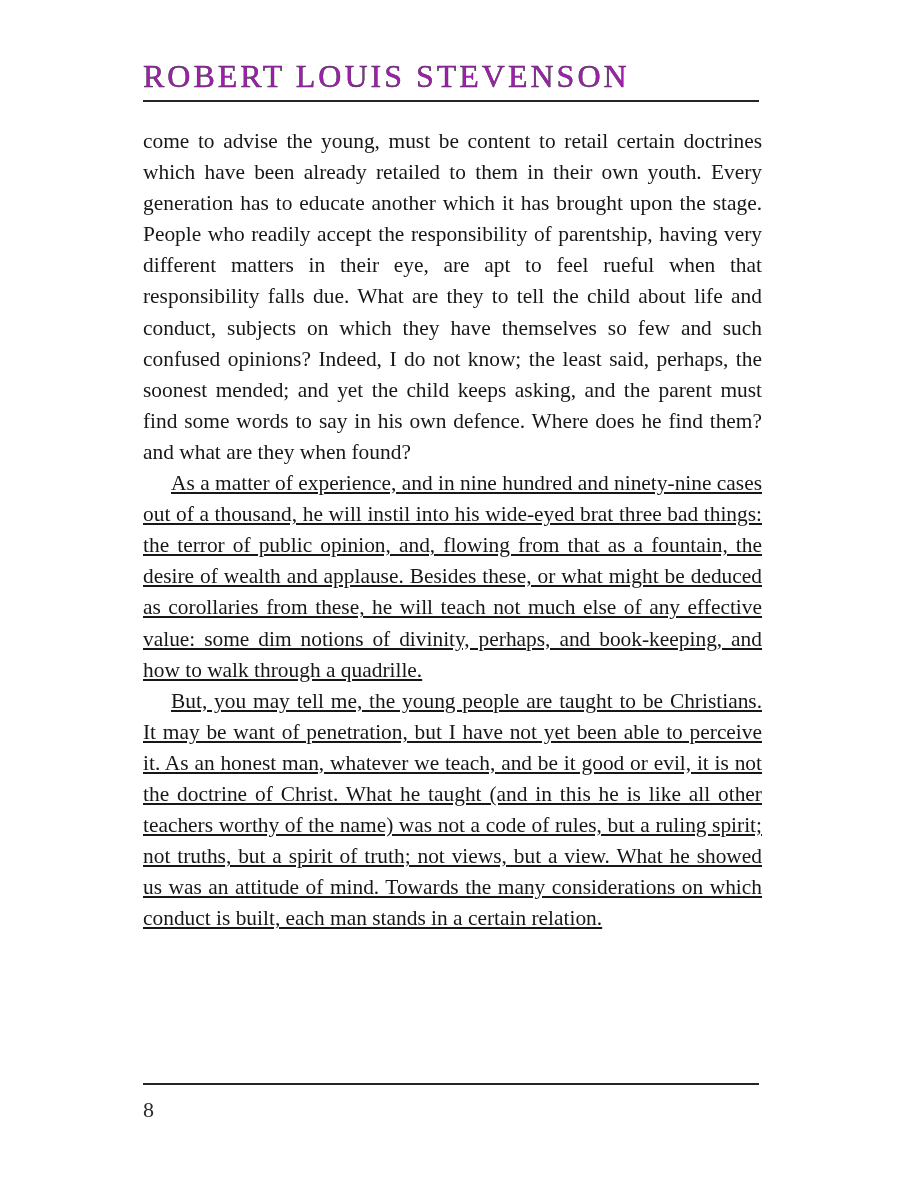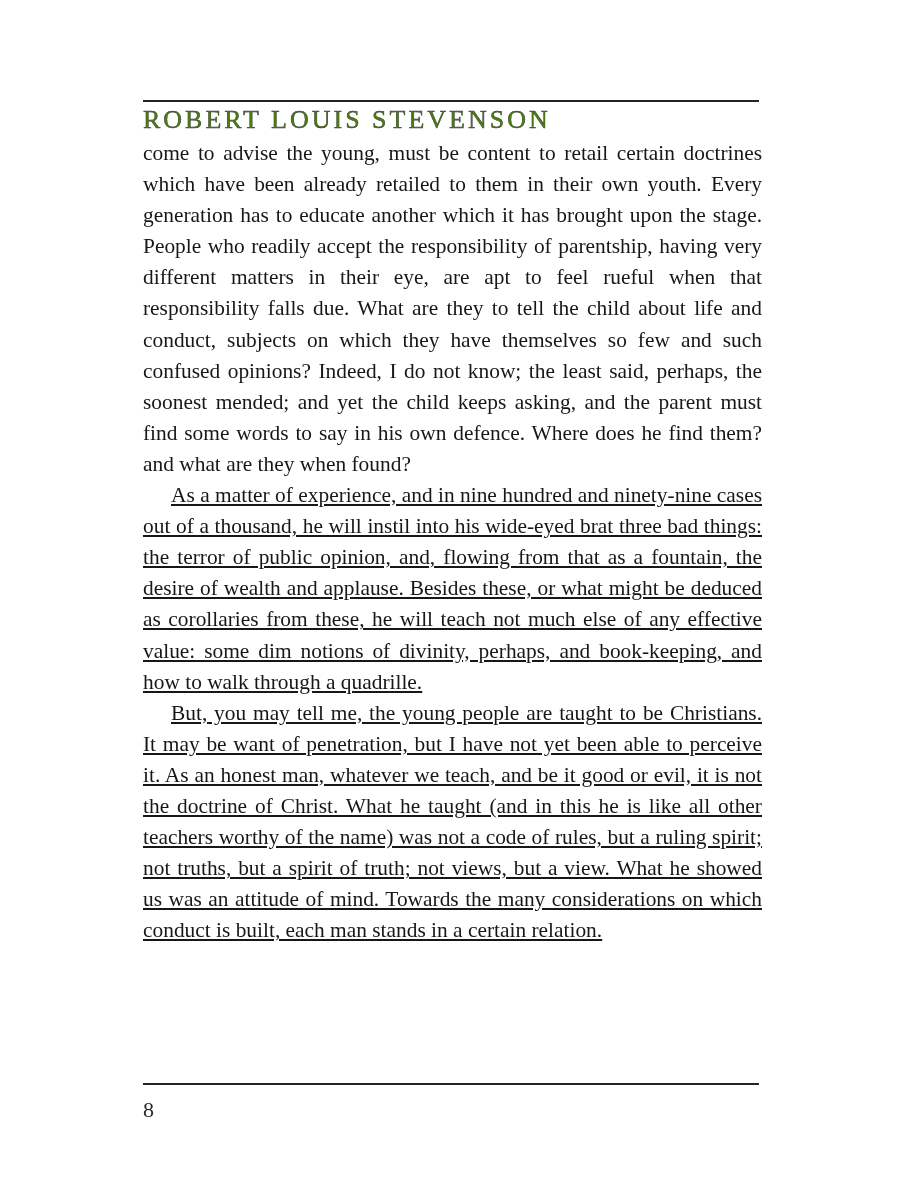--- a/index.html
+++ b/index.html
@@ -22,48 +22,47 @@
   
   .running-head {
     position: absolute;
     left: 143px;
     top: 60px;
     width: 616px;
   }
 
   .running-head-title {
     font-family: "Liberation Serif", "DejaVu Serif", serif;
-    font-size: 26px;
+    font-size: 32px;
     line-height: 32px;
     letter-spacing: 3.0px;
     font-weight: 400;
-    color: #4d7c0f;
+    color: #a21caf;
     text-transform: uppercase;
     white-space: nowrap;
     -webkit-text-stroke: 0.35px #3c3e44;
     text-shadow: 0 0 0.4px rgba(30,32,38,0.55);
-    margin-top: 44px;
   }
 
   .rule {
     position: absolute;
     left: 143px;
     width: 616px;
     height: 2px;
     background: #242424;
   }
 
   .rule-top   { top: 100px; }
   .rule-bottom{ top: 1083px; }
 
   
   .textblock {
     position: absolute;
     left: 143px;
-    top: 138px;
+    top: 126px;
     width: 619px;
   }
 
   .para {
     margin: 0;
     font-size: 21.4px;
     line-height: 31.1px;
     text-align: justify;
     text-justify: inter-word;
     hyphens: none;

